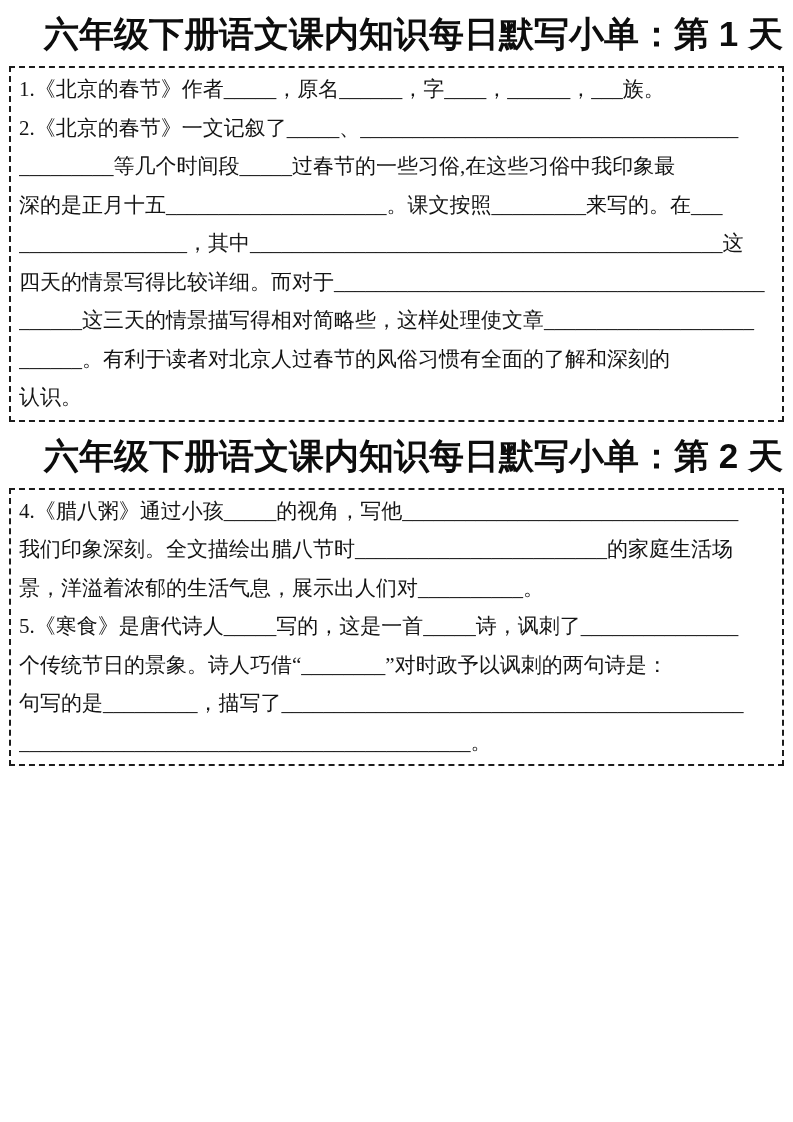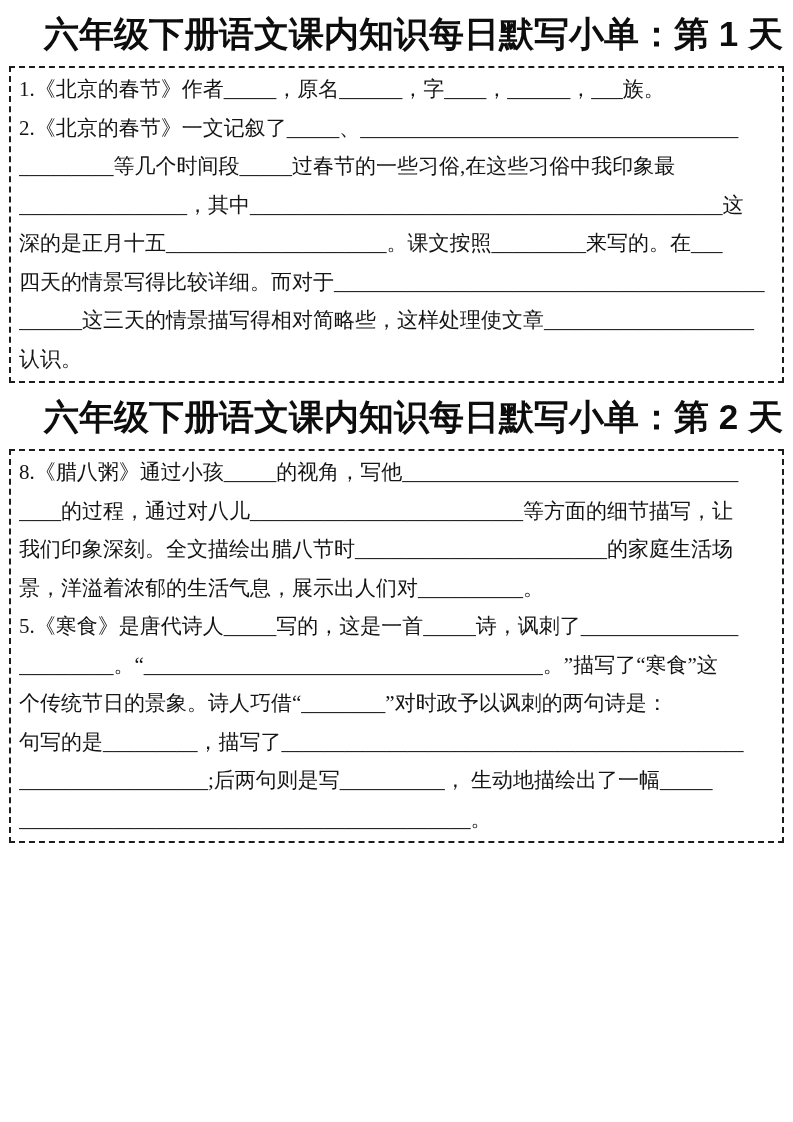--- a/index.html
+++ b/index.html
@@ -51,35 +51,33 @@
 <body>
 
 <div class="page">
 
   <div class="worksheet-title">六年级下册语文课内知识每日默写小单：第 1 天</div>
 
   <div class="question-box">
     <div class="text-line">1.《北京的春节》作者_____，原名______，字____，______，___族。</div>
     <div class="text-line">2.《北京的春节》一文记叙了_____、____________________________________</div>
     <div class="text-line">_________等几个时间段_____过春节的一些习俗,在这些习俗中我印象最</div>
+    <div class="text-line">深的是正月十五_____________________。课文按照_________来写的。在___</div>
     <div class="text-line">________________，其中_____________________________________________这</div>
-    <div class="text-line">深的是正月十五_____________________。课文按照_________来写的。在___</div>
     <div class="text-line">四天的情景写得比较详细。而对于_________________________________________</div>
     <div class="text-line">______这三天的情景描写得相对简略些，这样处理使文章____________________</div>
+    <div class="text-line">______。有利于读者对北京人过春节的风俗习惯有全面的了解和深刻的</div>
     <div class="text-line">认识。</div>
   </div>
 
   <div class="worksheet-title">六年级下册语文课内知识每日默写小单：第 2 天</div>
 
   <div class="question-box">
-    <div class="text-line">8.《腊八粥》通过小孩_____的视角，写他________________________________</div>
-    <div class="text-line">____的过程，通过对八儿__________________________等方面的细节描写，让</div>
+    <div class="text-line">4.《腊八粥》通过小孩_____的视角，写他________________________________</div>
     <div class="text-line">我们印象深刻。全文描绘出腊八节时________________________的家庭生活场</div>
     <div class="text-line">景，洋溢着浓郁的生活气息，展示出人们对__________。</div>
     <div class="text-line">5.《寒食》是唐代诗人_____写的，这是一首_____诗，讽刺了_______________</div>
-    <div class="text-line">_________。“______________________________________。”描写了“寒食”这</div>
     <div class="text-line">个传统节日的景象。诗人巧借“________”对时政予以讽刺的两句诗是：</div>
     <div class="text-line">句写的是_________，描写了____________________________________________</div>
-    <div class="text-line">__________________;后两句则是写__________， 生动地描绘出了一幅_____</div>
     <div class="text-line">___________________________________________。</div>
   </div>
 
 </div>
 
 </body></html>

